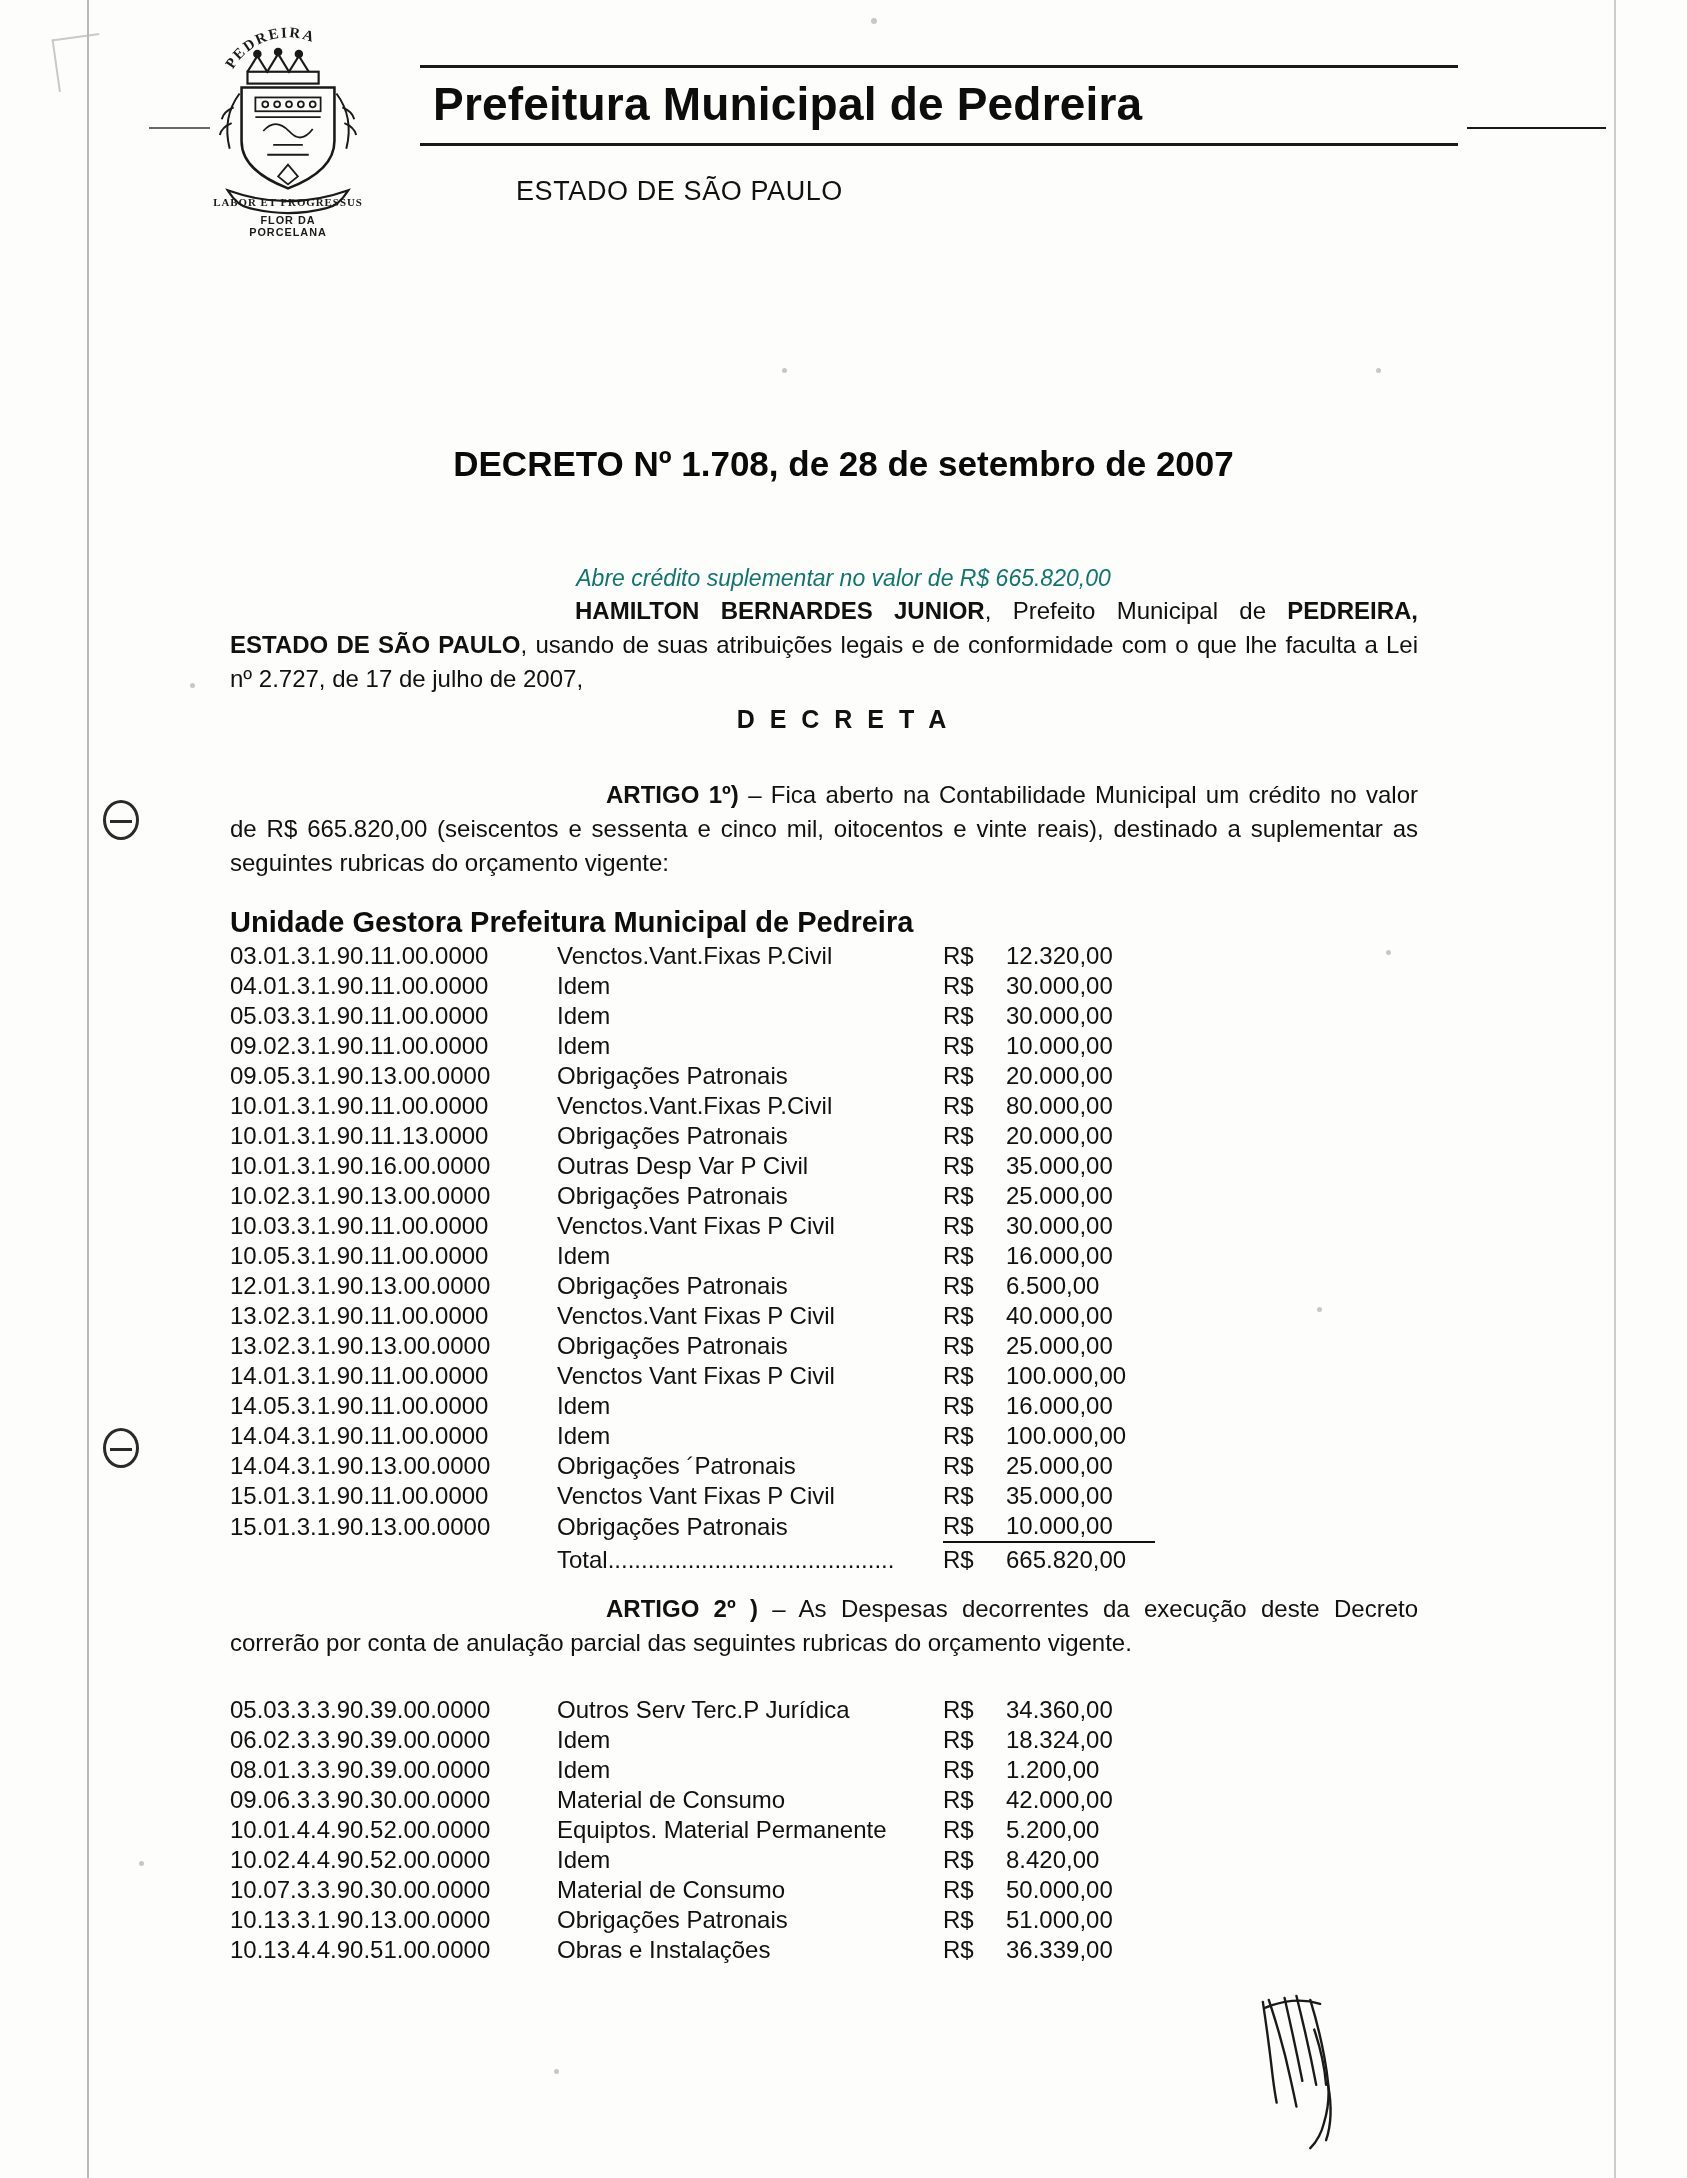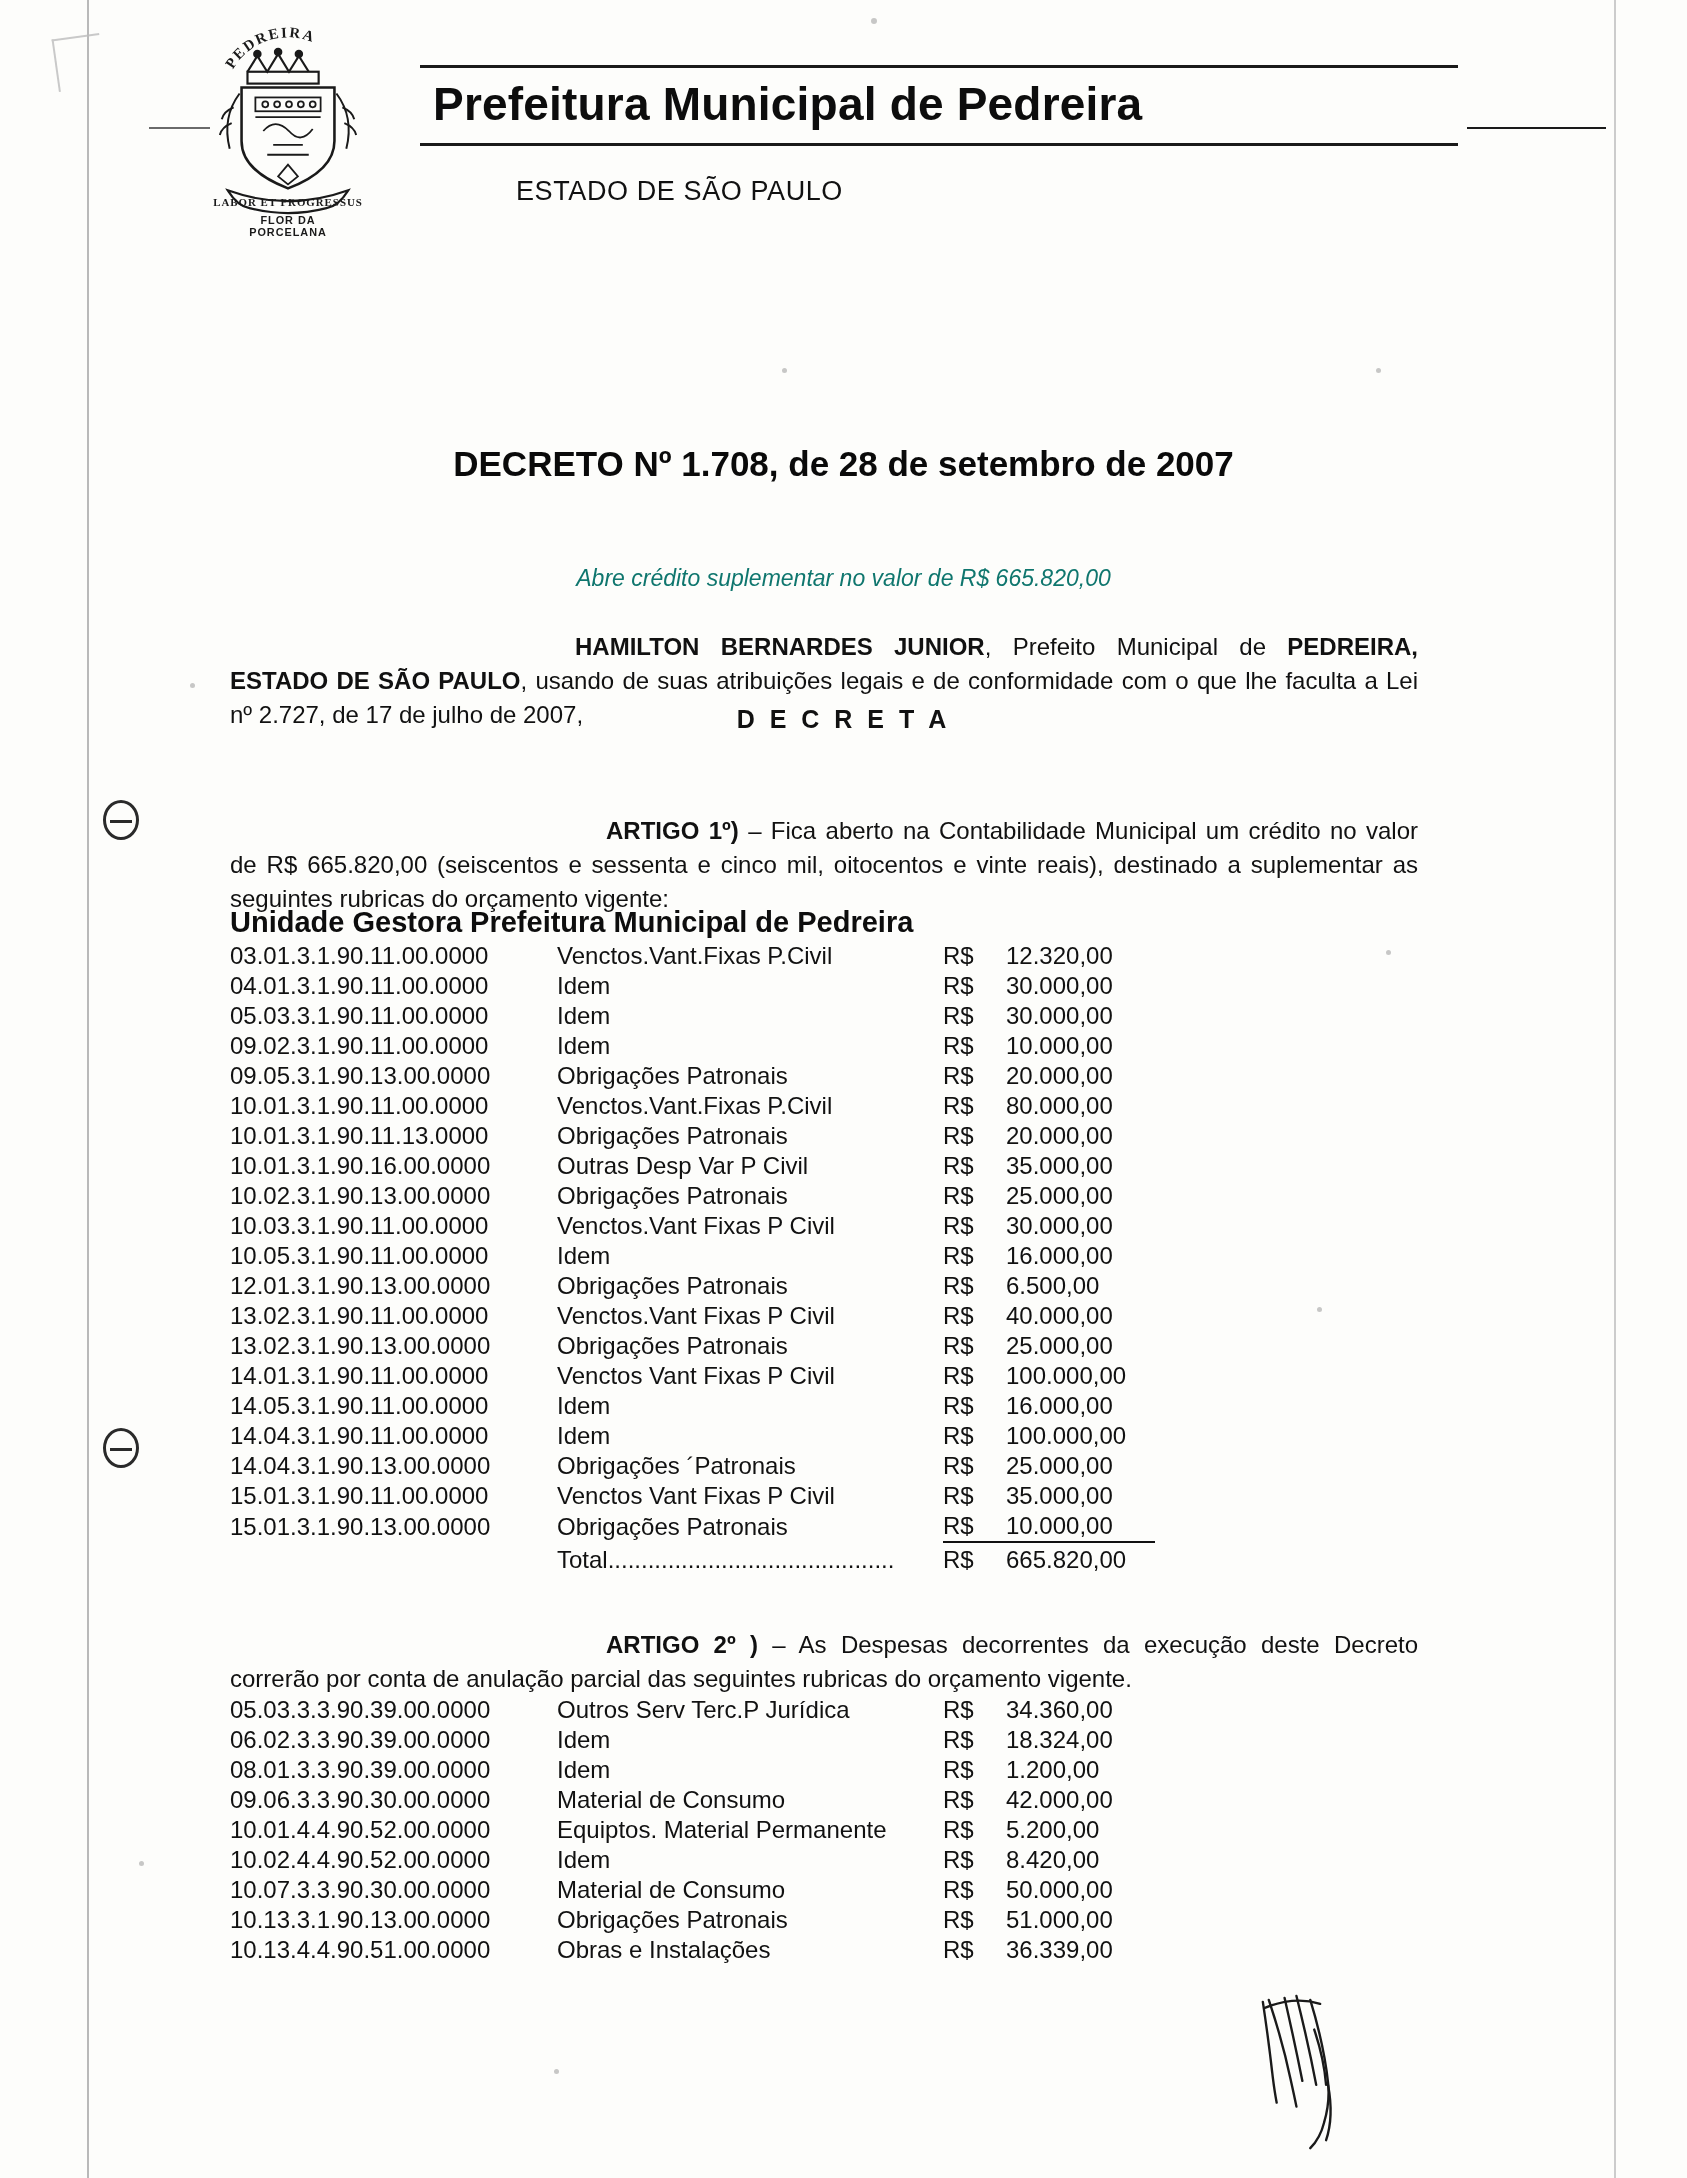--- a/index.html
+++ b/index.html
@@ -156,21 +156,20 @@
     color: #0f766e;
     margin-top: 32px;
   }
 
   .para {
     position: absolute;
     font-size: 24px;
     line-height: 34px;
     color: #111;
     text-align: justify;
-    margin-top: 36px;
   }
   .para b { font-weight: bold; }
 
   .para-preamble {
     left: 230px;
     top: 594px;
     width: 1188px;
   }
   .para-preamble .indent { display: inline-block; width: 345px; }
 

